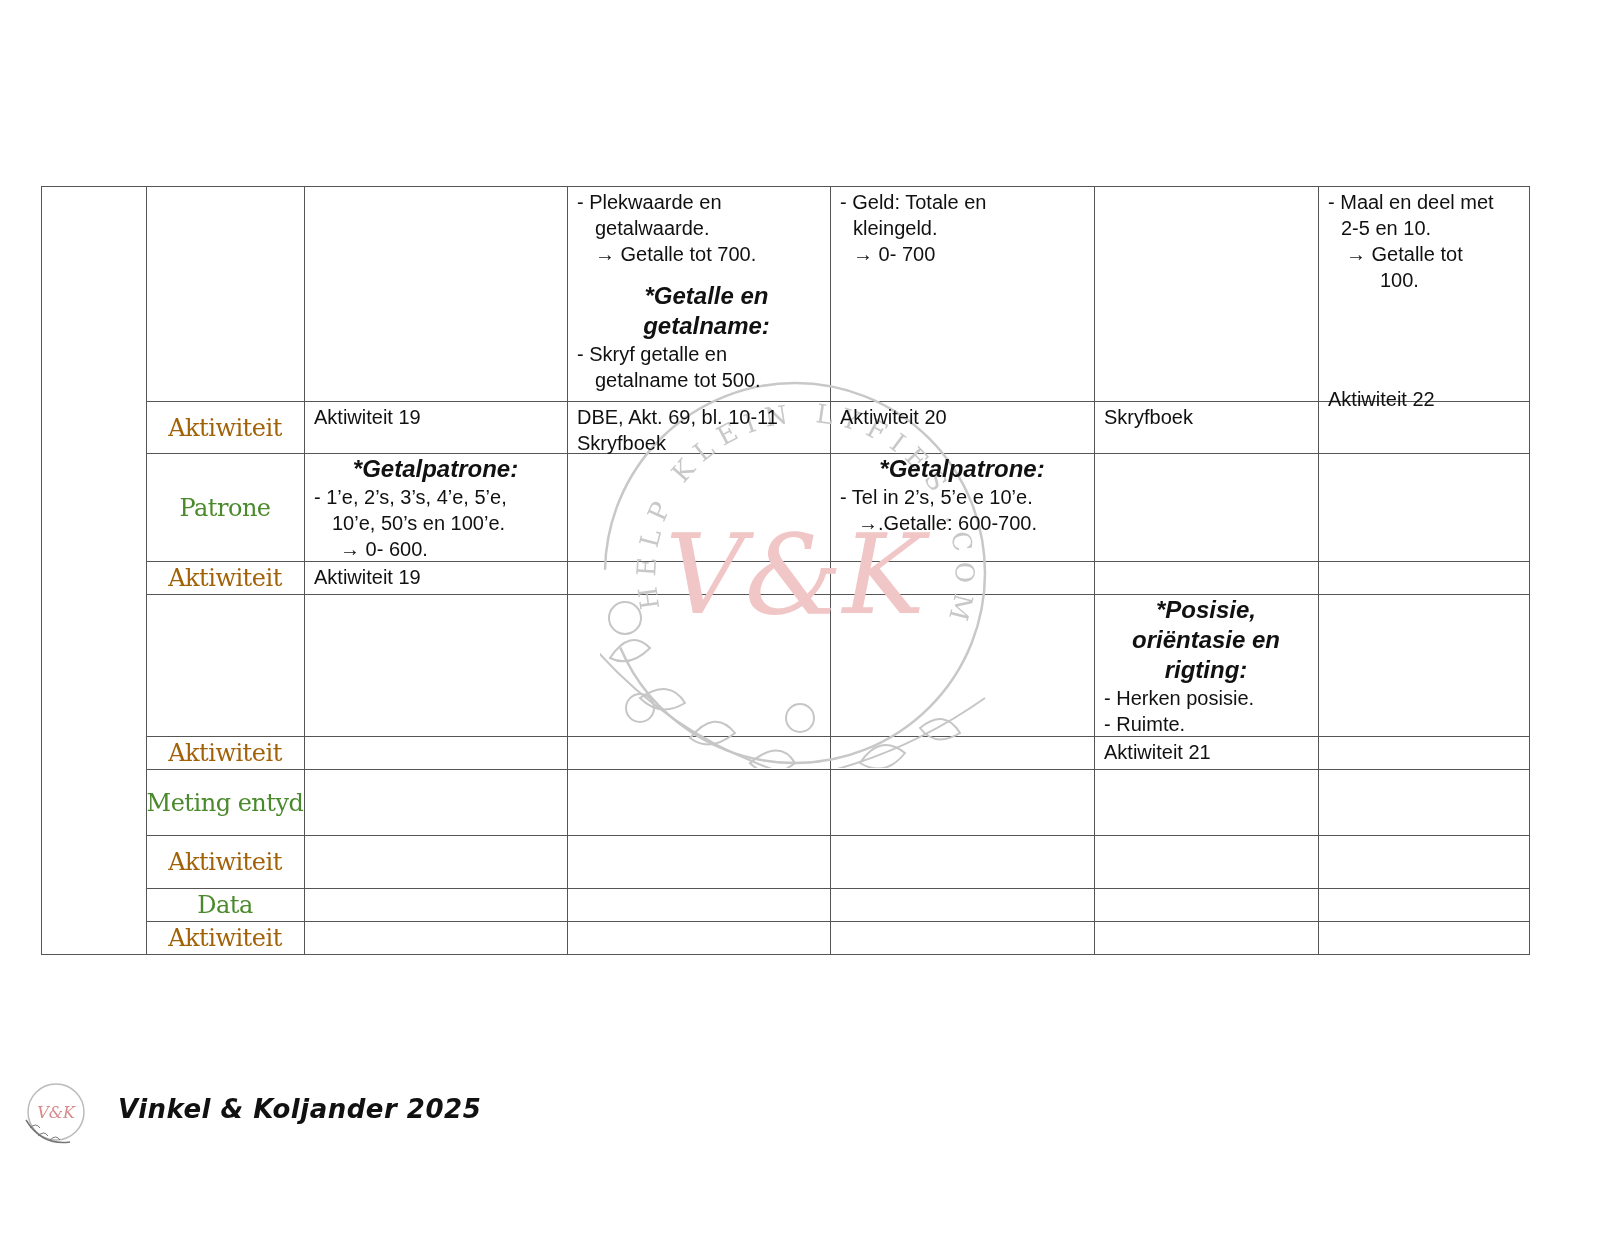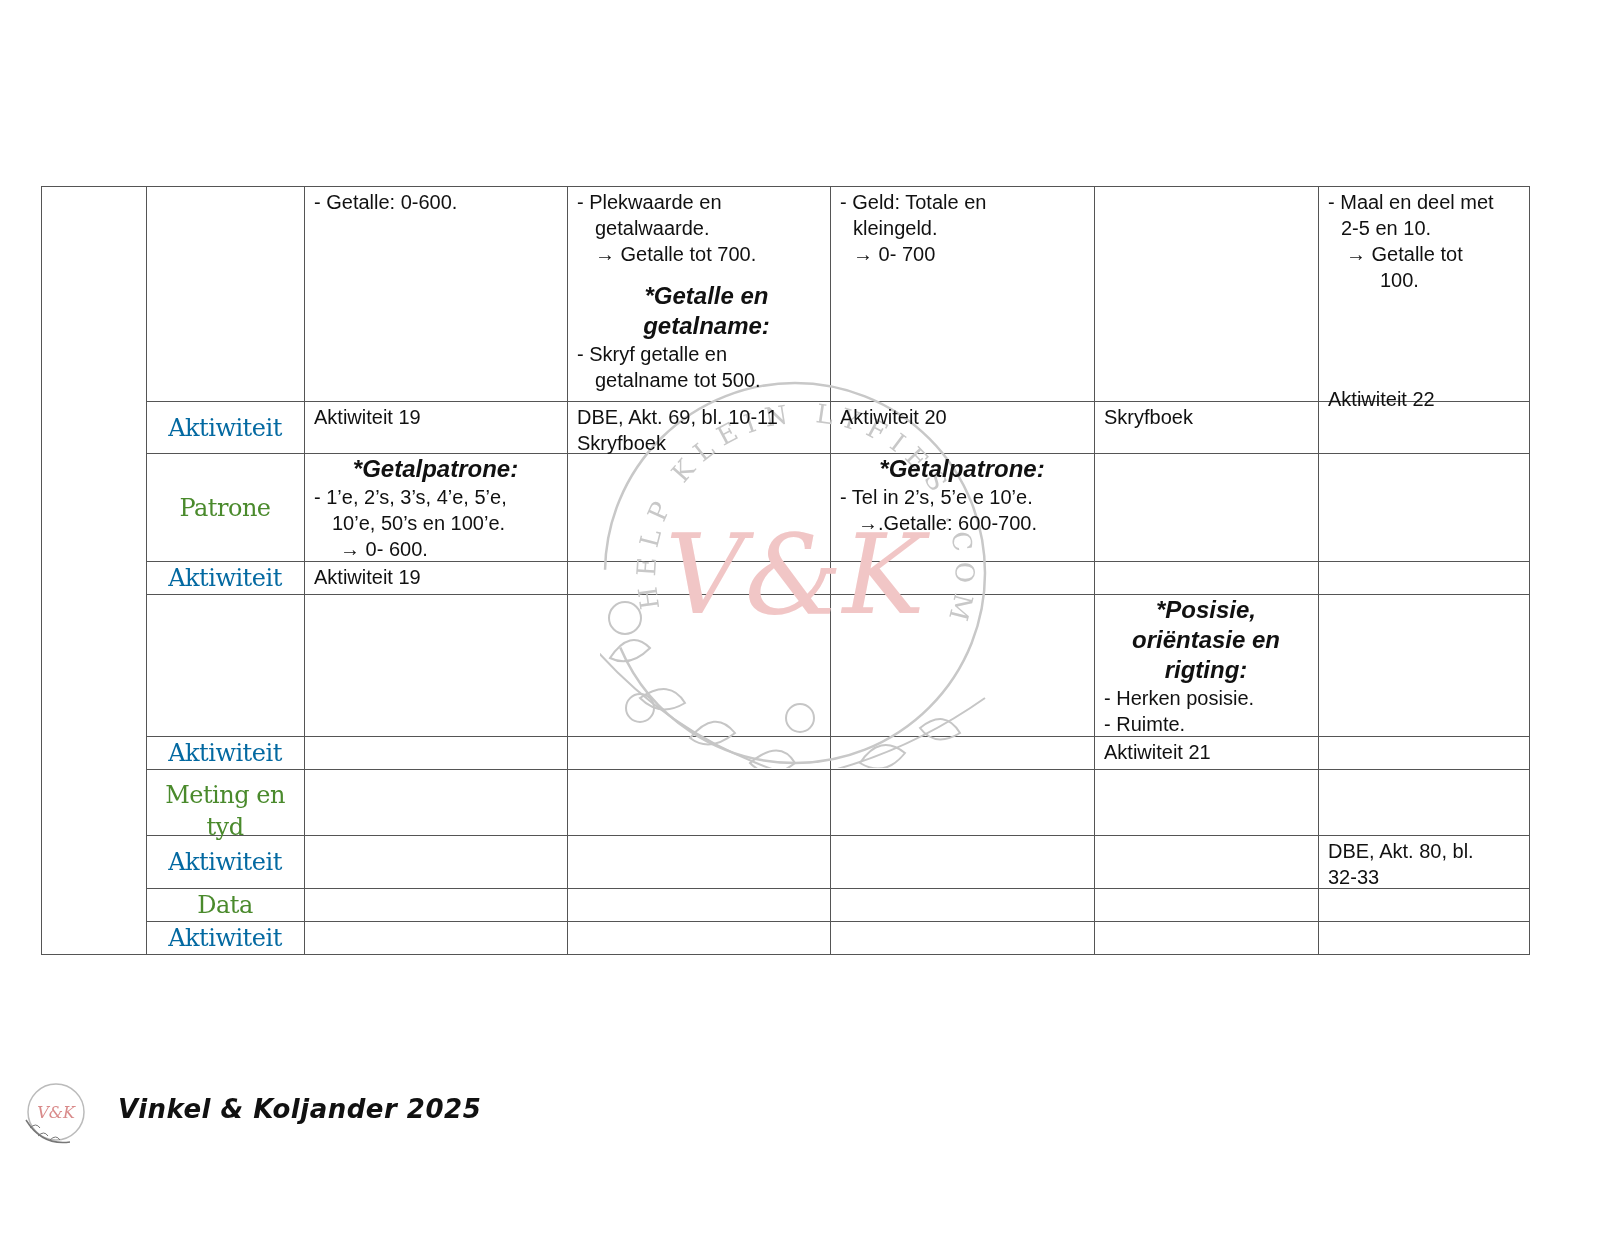--- a/index.html
+++ b/index.html
@@ -5,21 +5,21 @@
   html, body { margin: 0; padding: 0; background: #ffffff; }
   body { width: 1600px; height: 1236px; position: relative; overflow: hidden;
          font-family: "Liberation Sans", sans-serif; color: #111; }
   .page { position: absolute; left: 0; top: 0; width: 1600px; height: 1236px; }
   .hline { position: absolute; height: 0; border-top: 1.6px solid #555; }
   .vline { position: absolute; width: 0; border-left: 1.6px solid #555; }
   .cell { position: absolute; box-sizing: border-box; padding: 2px 10px; font-size: 20px; line-height: 26px; }
   .label { position: absolute; box-sizing: border-box; display: flex; align-items: center; justify-content: center;
            text-align: center; font-family: "DejaVu Serif", serif; font-size: 24px; line-height: 32px; letter-spacing: -0.5px; }
   .label.green { color: #4a8a2c; }
-  .label.black { color: #0369a1; }
+  .label.black { color: #a16207; }
   .heading { font-weight: bold; font-size: 24px; line-height: 30px; text-align: center; display: block; font-style: italic; }
   .line { display: block; white-space: pre; }
   .indent { padding-left: 18px; }
   .center { text-align: center; }
   .watermark { position: absolute; left: 600px; top: 378px; width: 390px; height: 390px; pointer-events: none; }
   .footer-logo { position: absolute; left: 22px; top: 1080px; width: 68px; height: 68px; }
   .footer-text { position: absolute; left: 118px; top: 1094px; font-family: "DejaVu Sans", sans-serif;
                  font-weight: bold; font-style: italic; font-size: 26px; color: #111; letter-spacing: 0.5px; }
 </style>
 </head>
@@ -70,23 +70,20 @@
       <path d="M 320 350 q 25 -20 40 5 q -25 15 -40 -5 z"></path>
       <circle cx="25" cy="240" r="16"></circle>
       <circle cx="200" cy="340" r="14"></circle>
       <circle cx="40" cy="330" r="14"></circle>
     </g>
   </svg>
 
   <div class="label black" style="left:146px;top:187px;width:158px;height:214px;">
       <span></span>
     </div>
-  <div class="cell" style="left:304px;top:187px;width:263px;height:214px;">
-    <span class="line">- Getalle: 0-600.</span>
-  </div>
   <div class="cell" style="left:567px;top:187px;width:263px;height:214px;">
     <span class="line">- Plekwaarde en</span>
     <span class="line indent">getalwaarde.</span>
     <span class="line indent">→ Getalle tot 700.</span>
     <span class="heading" style="margin-top:14px;padding-left:16px;">*Getalle en getalname:</span>
     <span class="line">- Skryf getalle en</span>
     <span class="line indent">getalname tot 500.</span>
   </div>
   <div class="cell" style="left:830px;top:187px;width:264px;height:214px;">
     <span class="line">- Geld: Totale en</span>
@@ -164,40 +161,36 @@
       <span>Aktiwiteit</span>
     </div>
   <div class="cell" style="left:304px;top:737px;width:263px;height:32px;"></div>
   <div class="cell" style="left:567px;top:737px;width:263px;height:32px;"></div>
   <div class="cell" style="left:830px;top:737px;width:264px;height:32px;"></div>
   <div class="cell" style="left:1094px;top:737px;width:224px;height:32px;">
       <span class="line">Aktiwiteit 21</span>
     </div>
   <div class="cell" style="left:1318px;top:737px;width:211px;height:32px;"></div>
 
-  <div class="label green" style="left:146px;top:770px;width:158px;height:65px;flex-direction:column;margin-top:8px;">
+  <div class="label green" style="left:146px;top:770px;width:158px;height:65px;flex-direction:row;">
     <span>Meting en</span>
     <span>tyd</span>
   </div>
   <div class="cell" style="left:304px;top:770px;width:263px;height:65px;"></div>
   <div class="cell" style="left:567px;top:770px;width:263px;height:65px;"></div>
   <div class="cell" style="left:830px;top:770px;width:264px;height:65px;"></div>
   <div class="cell" style="left:1094px;top:770px;width:224px;height:65px;"></div>
 
   <div class="label black" style="left:146px;top:836px;width:158px;height:52px;">
       <span>Aktiwiteit</span>
     </div>
   <div class="cell" style="left:304px;top:836px;width:263px;height:52px;"></div>
   <div class="cell" style="left:567px;top:836px;width:263px;height:52px;"></div>
   <div class="cell" style="left:830px;top:836px;width:264px;height:52px;"></div>
   <div class="cell" style="left:1094px;top:836px;width:224px;height:52px;"></div>
-  <div class="cell" style="left:1318px;top:836px;width:211px;height:52px;">
-    <span class="line">DBE, Akt. 80, bl.</span>
-    <span class="line">32-33</span>
-  </div>
 
   <div class="label green" style="left:146px;top:889px;width:158px;height:32px;">
       <span>Data</span>
     </div>
   <div class="cell" style="left:304px;top:889px;width:263px;height:32px;"></div>
   <div class="cell" style="left:567px;top:889px;width:263px;height:32px;"></div>
   <div class="cell" style="left:830px;top:889px;width:264px;height:32px;"></div>
   <div class="cell" style="left:1094px;top:889px;width:224px;height:32px;"></div>
   <div class="cell" style="left:1318px;top:889px;width:211px;height:32px;"></div>
 

